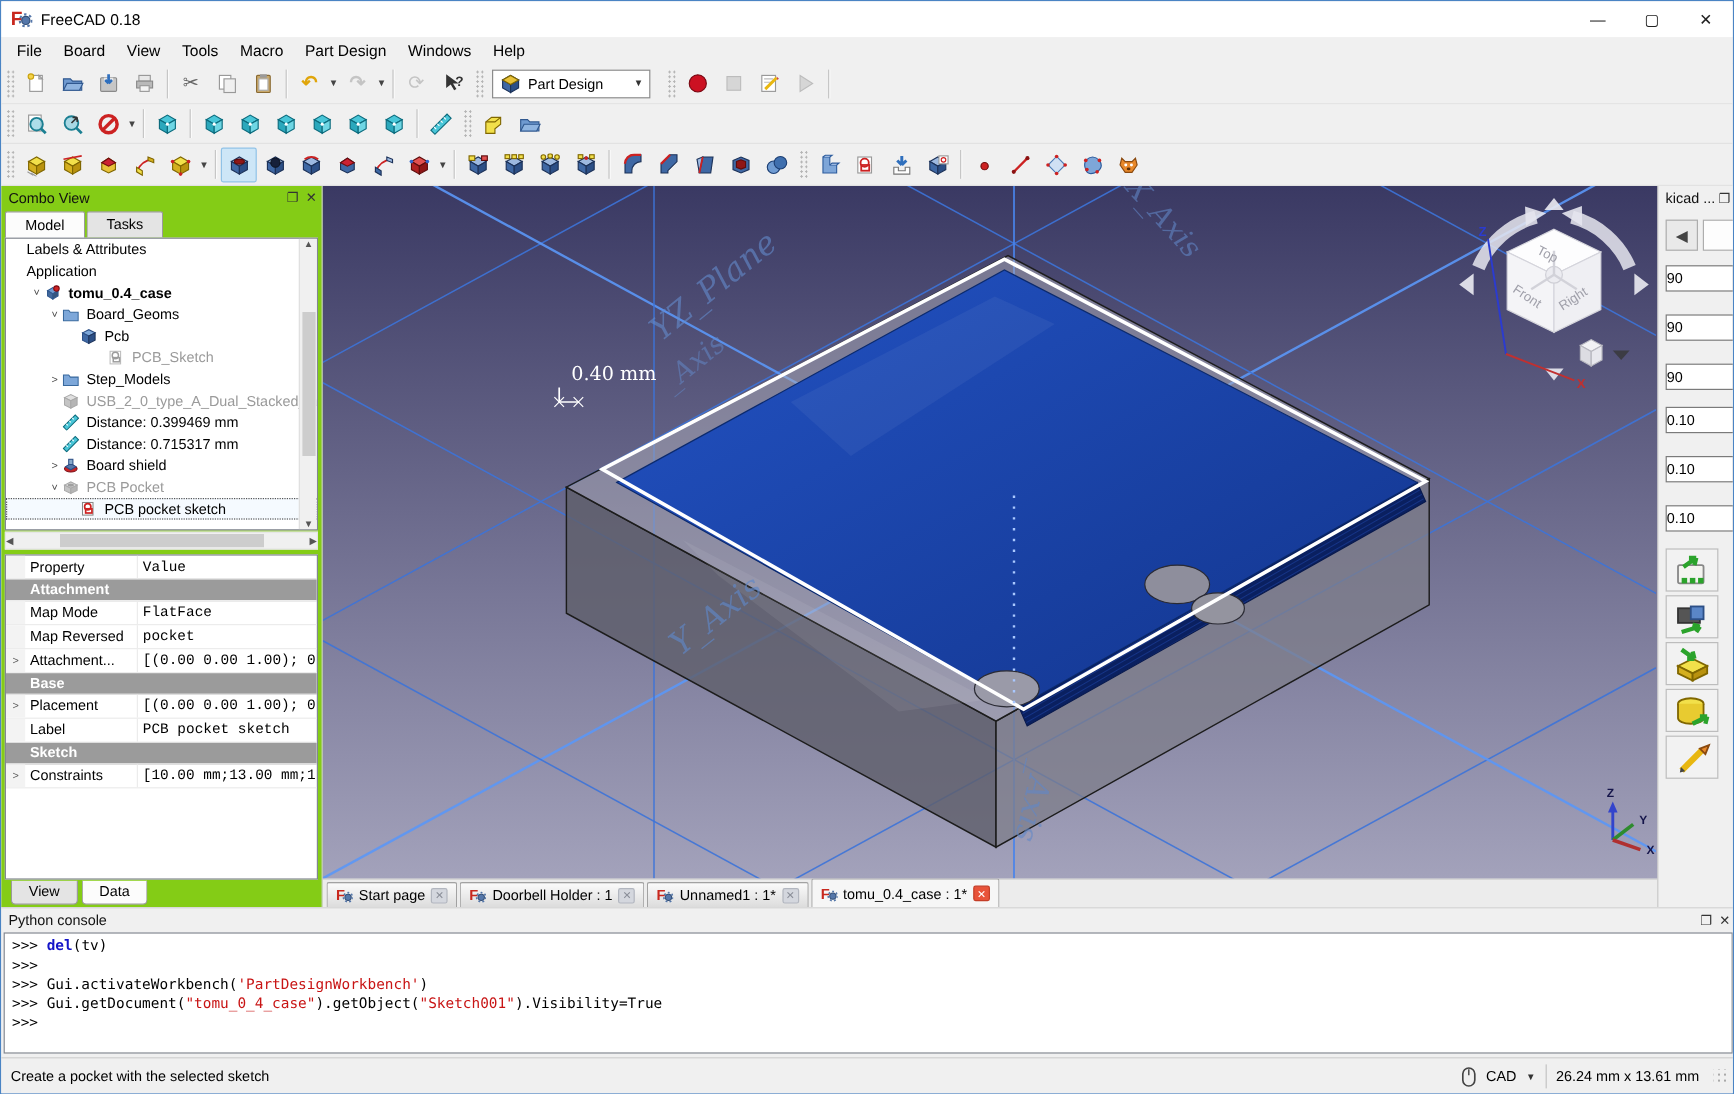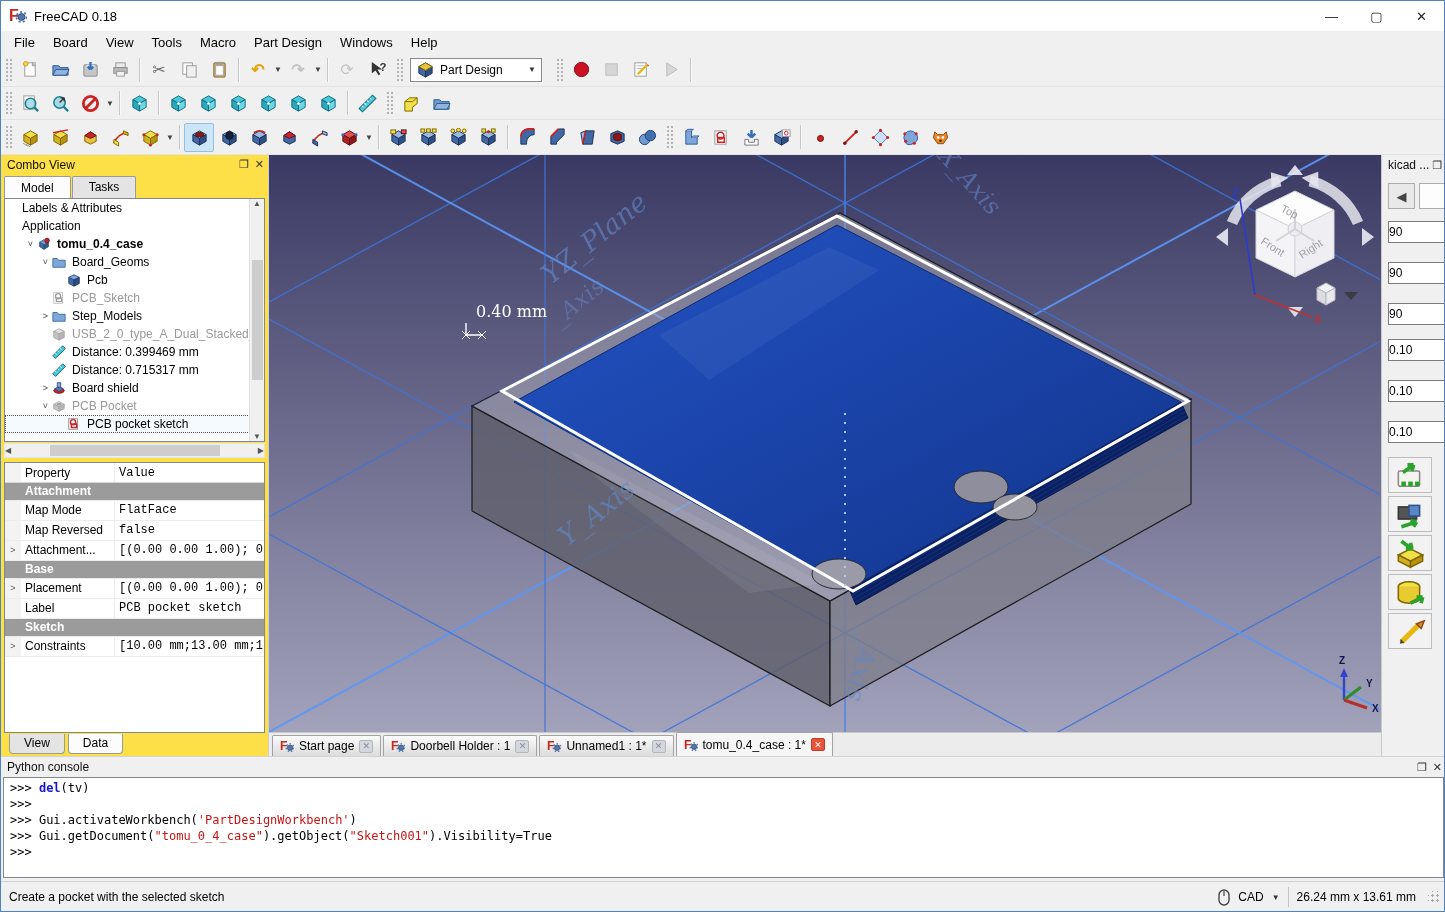--- a/index.html
+++ b/index.html
@@ -29,21 +29,21 @@
   .tbtn.disabled { opacity:.5; }
   .dd { width:10px; height:29px; display:flex; align-items:center; justify-content:center; font-size:8px; color:#444; }
   .wbcombo { display:flex; align-items:center; gap:5px; height:24px; width:132px; margin:0 10px 0 4px;
     background:#fff; border:1px solid #8b8b8b; padding:0 5px; }
   .wbcombo .wblabel { flex:1; font-size:12px; }
   .wbcombo .wbarrow { font-size:8px; color:#333; }
   .glyphicon { font-size:16px; line-height:1; }
   
   .main { position:absolute; top:154px; left:0; width:1445px; height:601px; display:flex; }
   
-  .leftdock { width:268px; background:#fde047; display:flex; flex-direction:column; border-right:1px solid #cfcfcf; }
+  .leftdock { width:268px; background:#84cc16; display:flex; flex-direction:column; border-right:1px solid #cfcfcf; }
   .dockhdr { height:20px; display:flex; align-items:center; padding:0 4px 0 6px; font-size:12px; color:#111; }
   .dockhdr .hbtns { margin-left:auto; display:flex; gap:6px; color:#333; font-size:11px; }
   .cvtabs { height:23px; display:flex; align-items:flex-end; padding-left:3px; }
   .cvtab { padding:3px 16px 4px 16px; font-size:12px; border:1px solid #9a9a9a; border-bottom:none;
     background:#e4e4e4; border-radius:2px 2px 0 0; margin-right:1px; }
   .cvtab.active { background:#fcfcfc; position:relative; top:1px; padding-top:4px; }
   .treebox { height:244px; margin:0 3px; background:#fff; border:1px solid #828790; position:relative; overflow:hidden; }
   .treescroll { position:absolute; top:0; right:0; width:15px; height:100%; background:#f0f0f0; border-left:1px solid #e0e0e0;
     display:flex; flex-direction:column; align-items:center; justify-content:space-between; font-size:8px; color:#555; }
   .treescroll .thumb { width:11px; flex:0 0 120px; background:#cdcdcd; margin:2px 0; }
@@ -745,21 +745,21 @@
             <span class="expander"></span>
             <span class="ticon">
               <svg viewBox="0 0 16 16" width="14" height="14">
                 <polygon points="2,5 8,2 14,5 8,8" fill="#7da7d9" stroke="#2c4f86"></polygon>
                 <polygon points="2,5 8,8 8,15 2,12" fill="#3f68a4" stroke="#2c4f86"></polygon>
                 <polygon points="14,5 8,8 8,15 14,12" fill="#2c4f86" stroke="#1c3259"></polygon>
               </svg>
             </span>
             <span class="tlabel">Pcb</span>
           </div>
-          <div class="trow grayed" style="padding-left: 34px; align-items: center;">
+          <div class="trow grayed" style="padding-left: 72px; align-items: center;">
             <span class="expander"></span>
             <span class="ticon">
               <svg viewBox="0 0 16 16" width="14" height="14">
                 <rect x="2" y="2" width="10" height="12" fill="#fff" stroke="#999"></rect>
                 <circle cx="7" cy="6" r="3" fill="none" stroke="#aa5555" stroke-width="1.4"></circle>
                 <rect x="5" y="8" width="6" height="4" fill="none" stroke="#aa5555" stroke-width="1.4"></rect>
               </svg>
             </span>
             <span class="tlabel">PCB_Sketch</span>
           </div>
@@ -867,21 +867,21 @@
           <div class="gname">Attachment</div>
         </div>
         <div class="prow">
           <div class="gut"></div>
           <div class="pc">Map Mode</div>
           <div class="vc">FlatFace</div>
         </div>
         <div class="prow">
           <div class="gut"></div>
           <div class="pc">Map Reversed</div>
-          <div class="vc">false</div>
+          <div class="vc">pocket</div>
         </div>
         <div class="prow">
           <div class="gut">˃</div>
           <div class="pc">Attachment...</div>
           <div class="vc">[(0.00 0.00 1.00); 0.00 °; (0....</div>
         </div>
         <div class="prow group">
           <div class="gname">Base</div>
         </div>
         <div class="prow">

